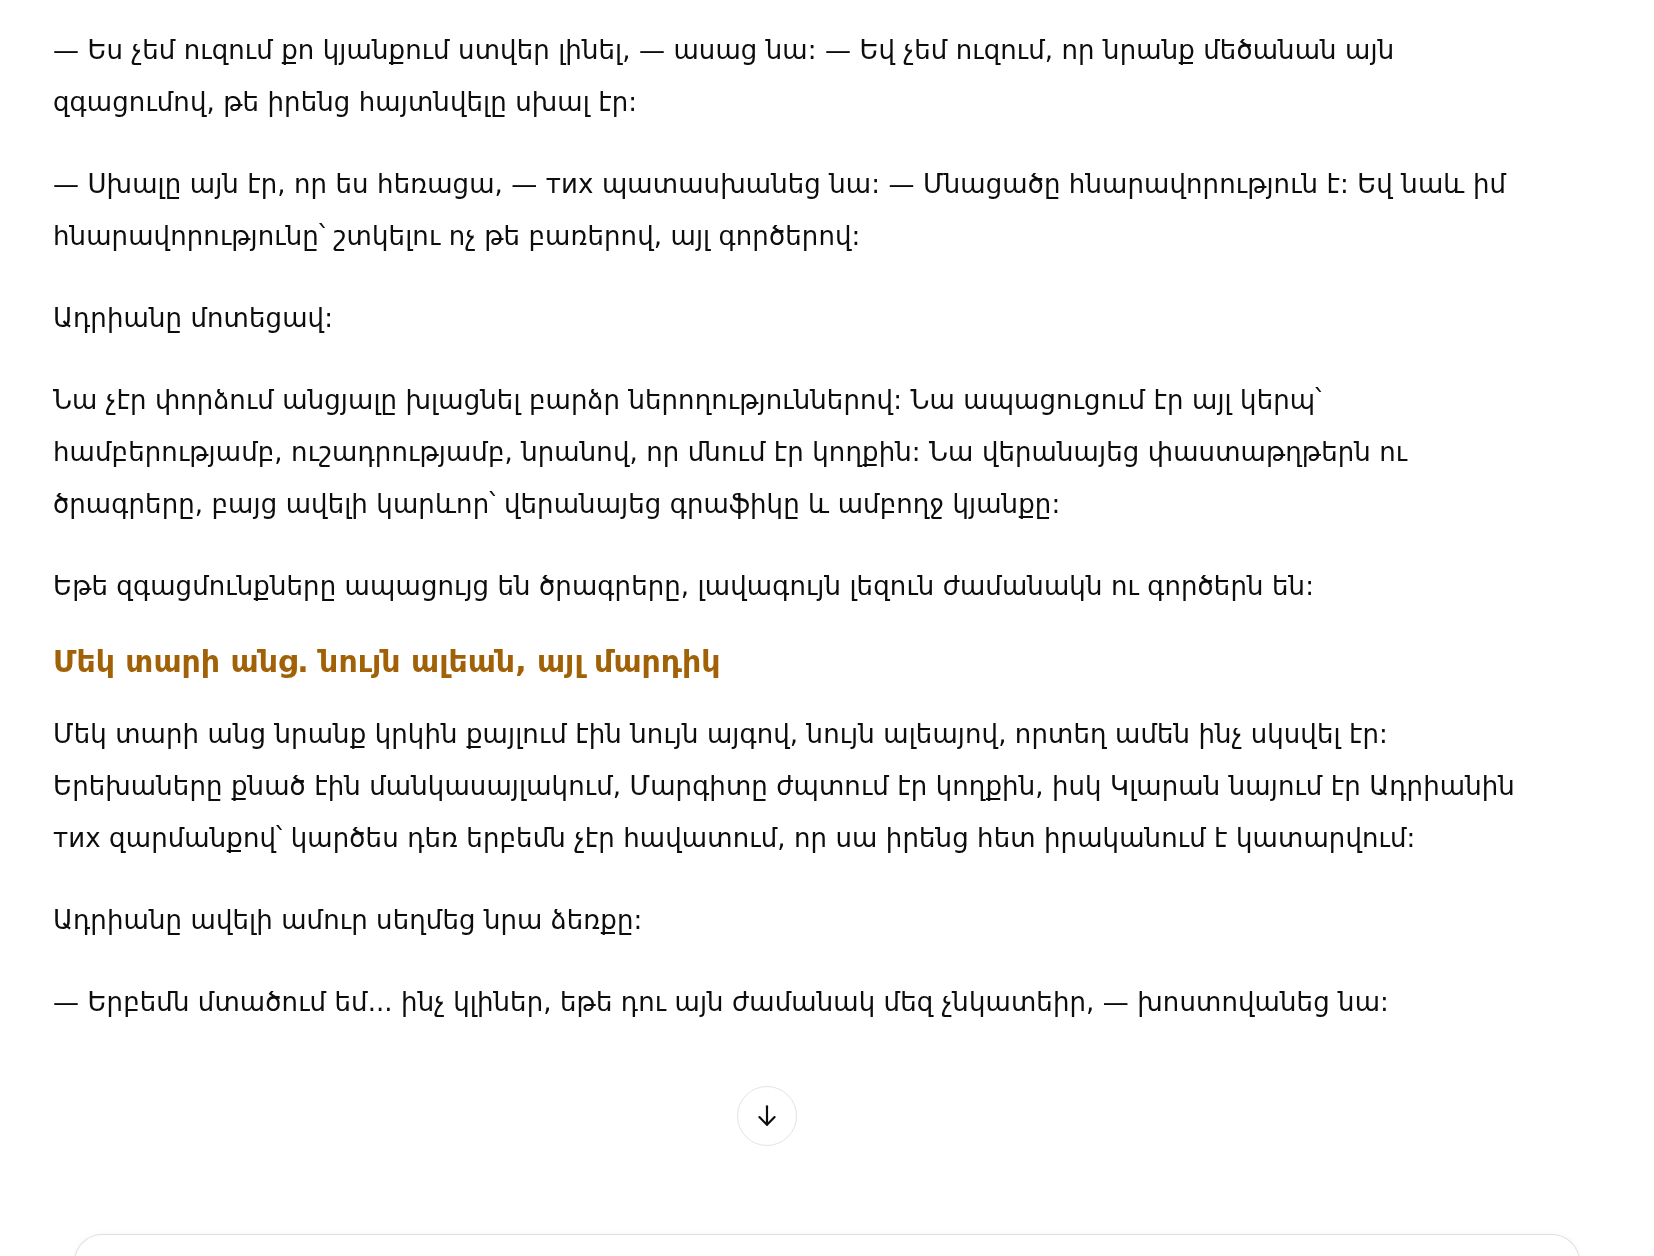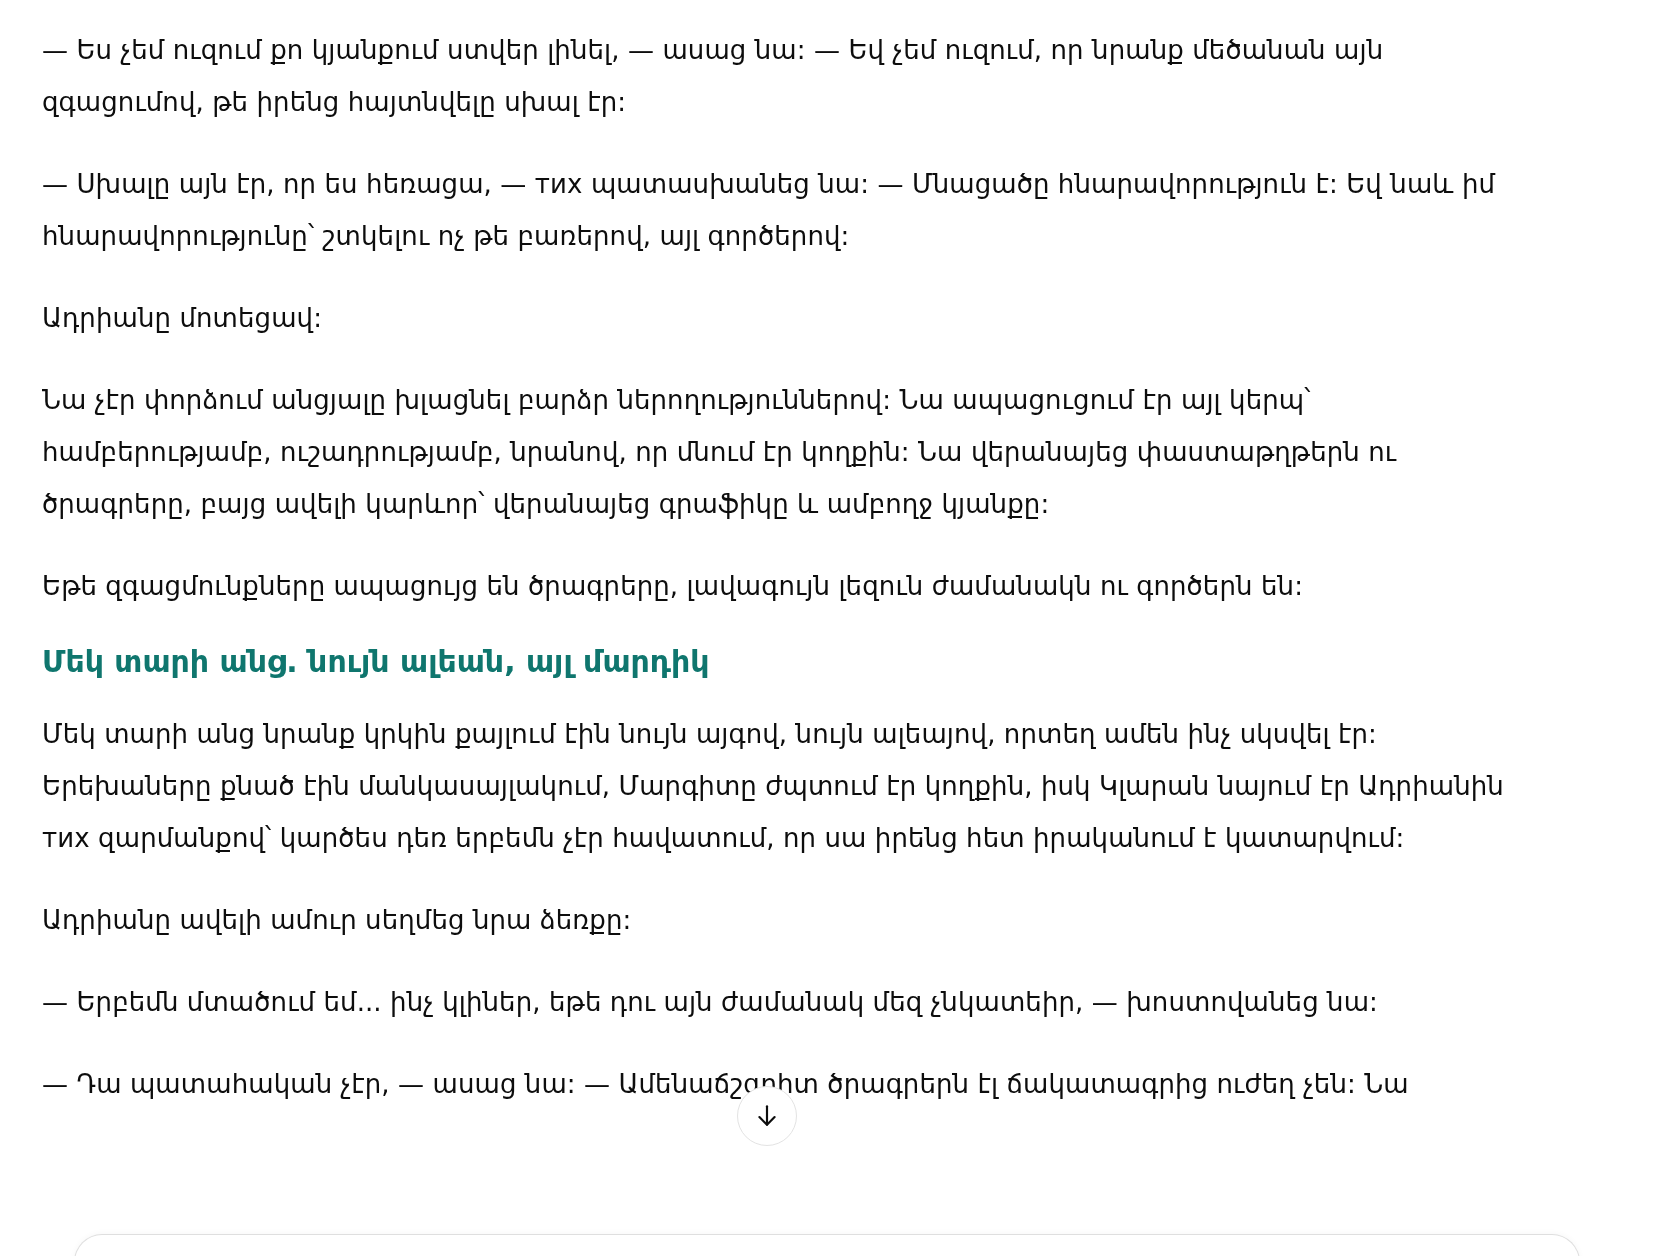--- a/index.html
+++ b/index.html
@@ -12,39 +12,39 @@
   }
   .page {
     position: relative;
     width: 1654px;
     height: 1256px;
     background: #ffffff;
   }
   .content {
     position: absolute;
     top: 0;
-    left: 0;
+    left: 11px;
     width: 1560px;
     padding: 24px 40px 0 42px;
     color: #0d0d0d;
   }
   .content p {
     font-size: 26px;
     line-height: 52px;
     margin-bottom: 30px;
     letter-spacing: 0.1px;
     color: #0d0d0d;
   }
   .content h2 {
     font-size: 30px;
     font-weight: bold;
     line-height: 40px;
     margin-top: 12px;
     margin-bottom: 26px;
-    color: #0f766e;
+    color: #a16207;
   }
   .scroll-btn {
     position: absolute;
     left: 737px;
     top: 1086px;
     width: 60px;
     height: 60px;
     border-radius: 50%;
     background: #ffffff;
     border: 1px solid #e3e3e3;
@@ -81,21 +81,20 @@
   <article class="content">
     <p>— Ես չեմ ուզում քո կյանքում ստվեր լինել, — ասաց նա: — Եվ չեմ ուզում, որ նրանք մեծանան այն զգացումով, թե իրենց հայտնվելը սխալ էր:</p>
     <p>— Սխալը այն էր, որ ես հեռացա, — тих պատասխանեց նա: — Մնացածը հնարավորություն է: Եվ նաև իմ հնարավորությունը՝ շտկելու ոչ թե բառերով, այլ գործերով:</p>
     <p>Ադրիանը մոտեցավ:</p>
     <p>Նա չէր փորձում անցյալը խլացնել բարձր ներողություններով: Նա ապացուցում էր այլ կերպ՝ համբերությամբ, ուշադրությամբ, նրանով, որ մնում էր կողքին: Նա վերանայեց փաստաթղթերն ու ծրագրերը, բայց ավելի կարևոր՝ վերանայեց գրաֆիկը և ամբողջ կյանքը:</p>
     <p>Եթե զգացմունքները ապացույց են ծրագրերը, լավագույն լեզուն ժամանակն ու գործերն են:</p>
     <h2>Մեկ տարի անց. նույն ալեան, այլ մարդիկ</h2>
     <p>Մեկ տարի անց նրանք կրկին քայլում էին նույն այգով, նույն ալեայով, որտեղ ամեն ինչ սկսվել էր: Երեխաները քնած էին մանկասայլակում, Մարգիտը ժպտում էր կողքին, իսկ Կլարան նայում էր Ադրիանին тих զարմանքով՝ կարծես դեռ երբեմն չէր հավատում, որ սա իրենց հետ իրականում է կատարվում:</p>
     <p>Ադրիանը ավելի ամուր սեղմեց նրա ձեռքը:</p>
     <p>— Երբեմն մտածում եմ... ինչ կլիներ, եթե դու այն ժամանակ մեզ չնկատեիր, — խոստովանեց նա:</p>
-    <p>— Դա պատահական չէր, — ասաց նա: — Ամենաճշգրիտ ծրագրերն էլ ճակատագրից ուժեղ չեն: Նա</p>
   </article>
 
   <button class="scroll-btn">
     <span>
       <svg viewBox="0 0 24 24" fill="none" stroke="#0d0d0d" stroke-width="2" stroke-linecap="round" stroke-linejoin="round">
         <line x1="12" y1="3" x2="12" y2="20"></line>
         <polyline points="5,13 12,20 19,13"></polyline>
       </svg>
     </span>
   </button>

